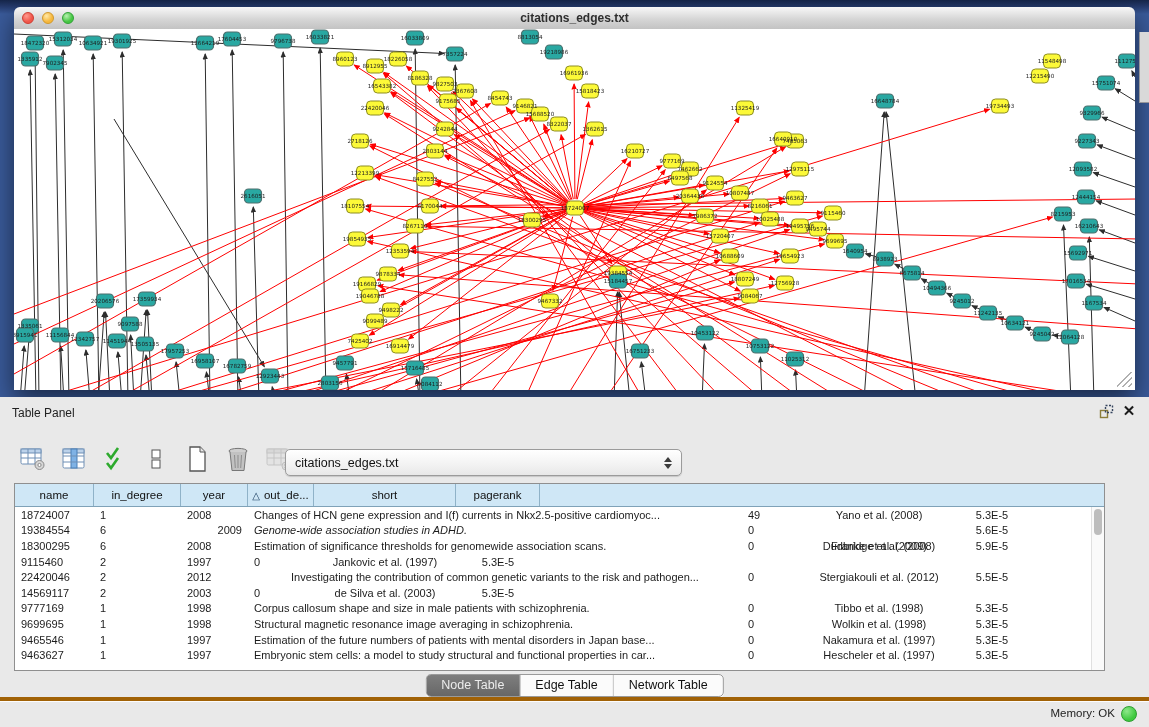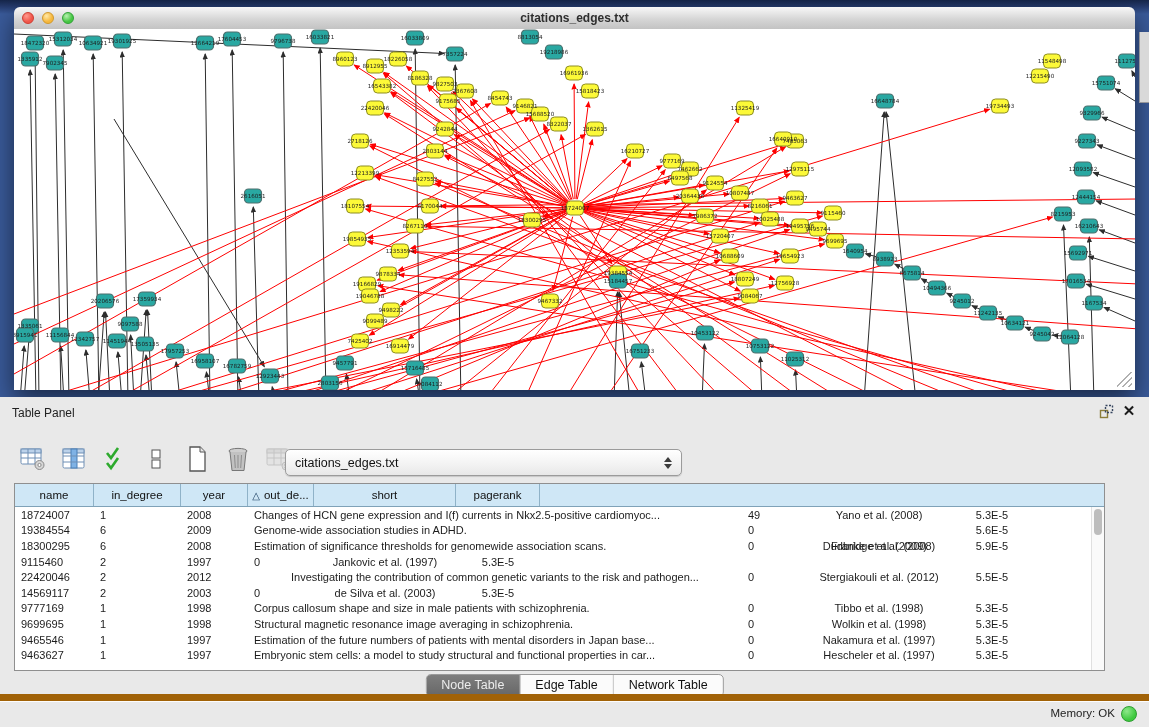--- a/index.html
+++ b/index.html
@@ -47,21 +47,21 @@
   .tbody{position:absolute;left:0;right:12px;top:23px;bottom:0;overflow:hidden;}
   .tr{display:flex;height:15.6px;align-items:center;}
   .td{box-sizing:border-box;padding:0 6px;font-size:11px;color:#1c1c1c;overflow:hidden;white-space:nowrap;}
   .td.center{text-align:center;}
   .vscroll{position:absolute;right:0;top:23px;bottom:0;width:12px;background:#fafafa;border-left:1px solid #e0e0e0;}
   .vthumb{position:absolute;left:2px;top:2px;width:8px;height:26px;border-radius:4px;background:#bdbdbd;}
   .tabs{position:absolute;top:277px;left:50%;transform:translateX(-50%);display:flex;height:21px;border:1px solid #9a9a9a;border-radius:5px;overflow:hidden;background:#fbfbfb;box-shadow:0 1px 0 rgba(255,255,255,.8);}
   .tab{padding:0 15px;line-height:21px;font-size:12.5px;color:#111;cursor:pointer;border-left:1px solid #c4c4c4;}
   .tab:first-child{border-left:none;}
   .tab.active{background:linear-gradient(#7e7e7e,#676767);color:#ececec;border-left:none;}
-  .statusbar{position:absolute;left:0;right:0;bottom:0;height:26px;border-top:7px solid #a16207;box-shadow:inset 0 1px 0 #fdfdfd;}
+  .statusbar{position:absolute;left:0;right:0;bottom:0;height:26px;border-top:4px solid #a16207;box-shadow:inset 0 1px 0 #fdfdfd;}
   .mem-label{position:absolute;right:34px;top:6px;font-size:11.5px;color:#222;}
   .mem-dot{position:absolute;right:12px;top:5px;width:14px;height:14px;border-radius:50%;background:radial-gradient(circle at 35% 30%,#8ee88a,#3fc93f 65%);border:1px solid #2d9e31;}
 </style>
 </head>
 <body>
 
 <div class="desktop">
   <div class="net-window">
     <div class="titlebar">
       <div class="traffic">
@@ -592,22 +592,22 @@
           <div class="td" style="width: 87px;">1</div>
           <div class="td" style="width: 67px;">2008</div>
           <div class="td" style="width: 494px;">Changes of HCN gene expression and I(f) currents in Nkx2.5-positive cardiomyoc...</div>
           <div class="td" style="width: 66px;">49</div>
           <div class="td center" style="width: 142px;">Yano et al. (2008)</div>
           <div class="td center" style="width: 84px;">5.3E-5</div>
         </div>
         <div class="tr">
           <div class="td" style="width: 79px;">19384554</div>
           <div class="td" style="width: 87px;">6</div>
-          <div class="td" style="width: 67px;">2009</div>
-          <div class="td" style="width: 494px;">Genome-wide association studies in ADHD.</div>
+          <div class="td" style="width: 67px; text-align: right;">2009</div>
+          <div class="td" style="width: 494px; font-style: italic;">Genome-wide association studies in ADHD.</div>
           <div class="td" style="width: 66px;">0</div>
           <div class="td center" style="width: 142px; margin-top: 32px;">Franke et al. (2009)</div>
           <div class="td center" style="width: 84px;">5.6E-5</div>
         </div>
         <div class="tr">
           <div class="td" style="width: 79px;">18300295</div>
           <div class="td" style="width: 87px;">6</div>
           <div class="td" style="width: 67px;">2008</div>
           <div class="td" style="width: 494px;">Estimation of significance thresholds for genomewide association scans.</div>
           <div class="td" style="width: 66px;">0</div>

